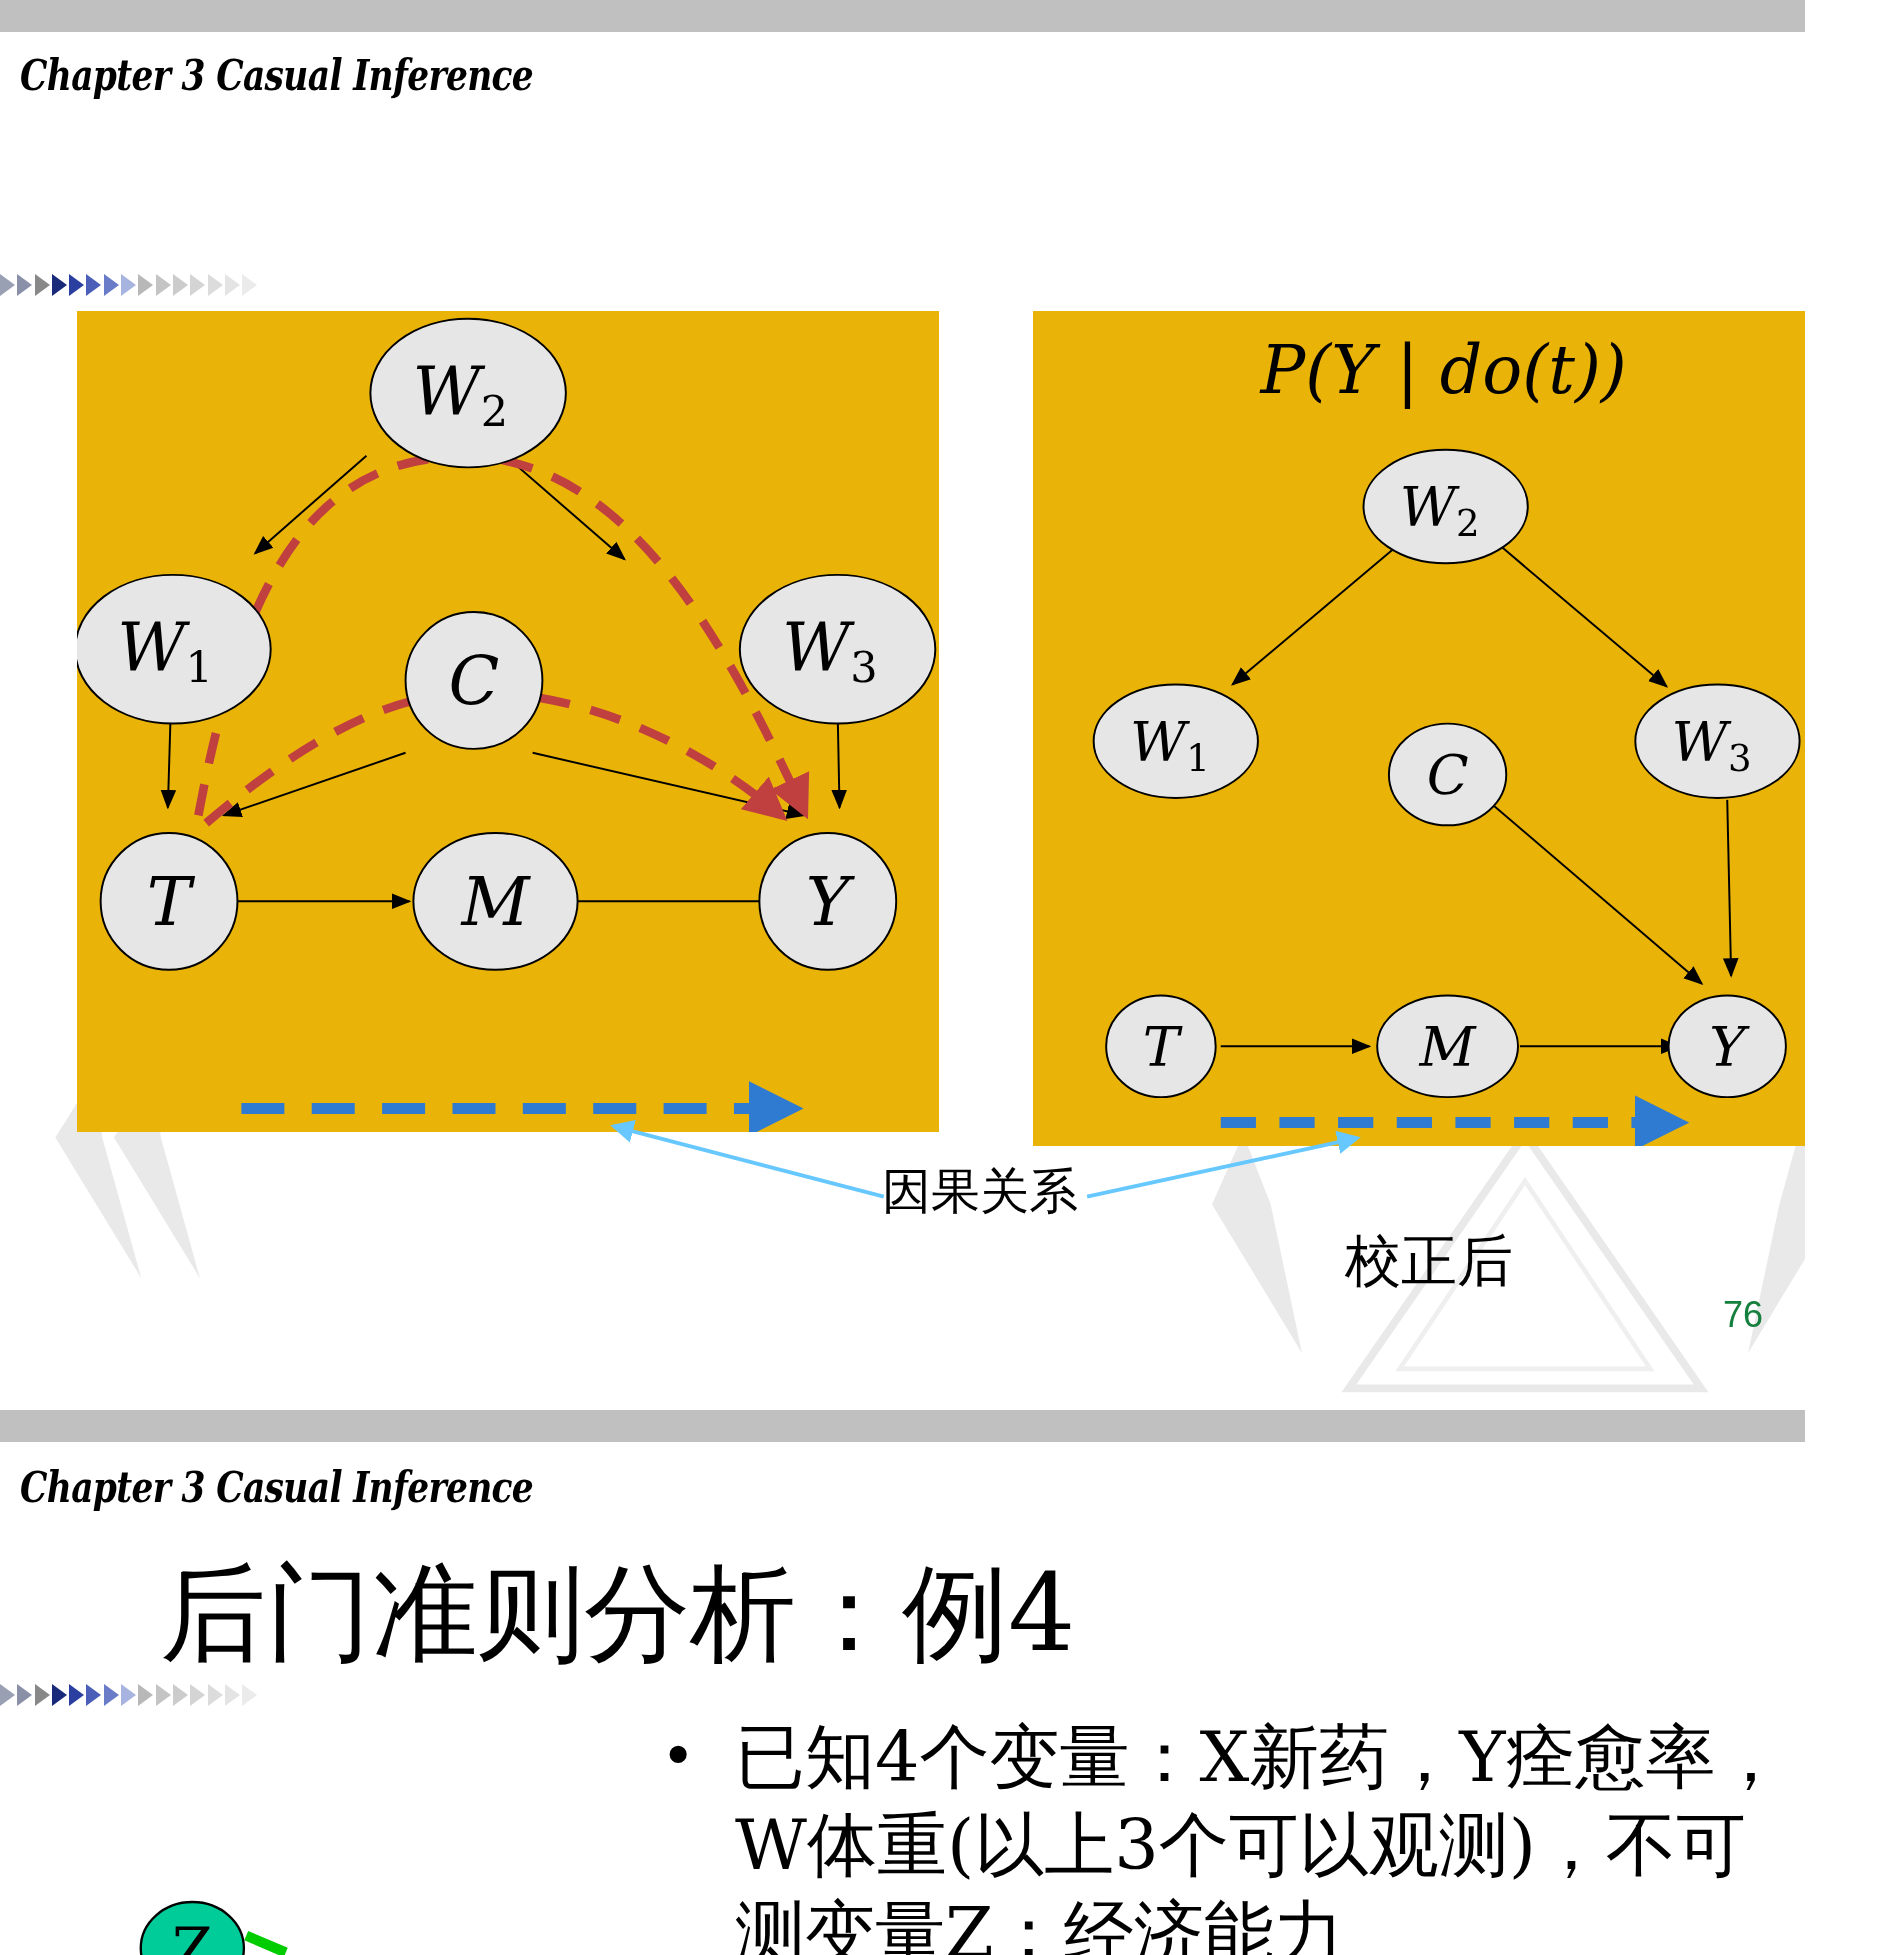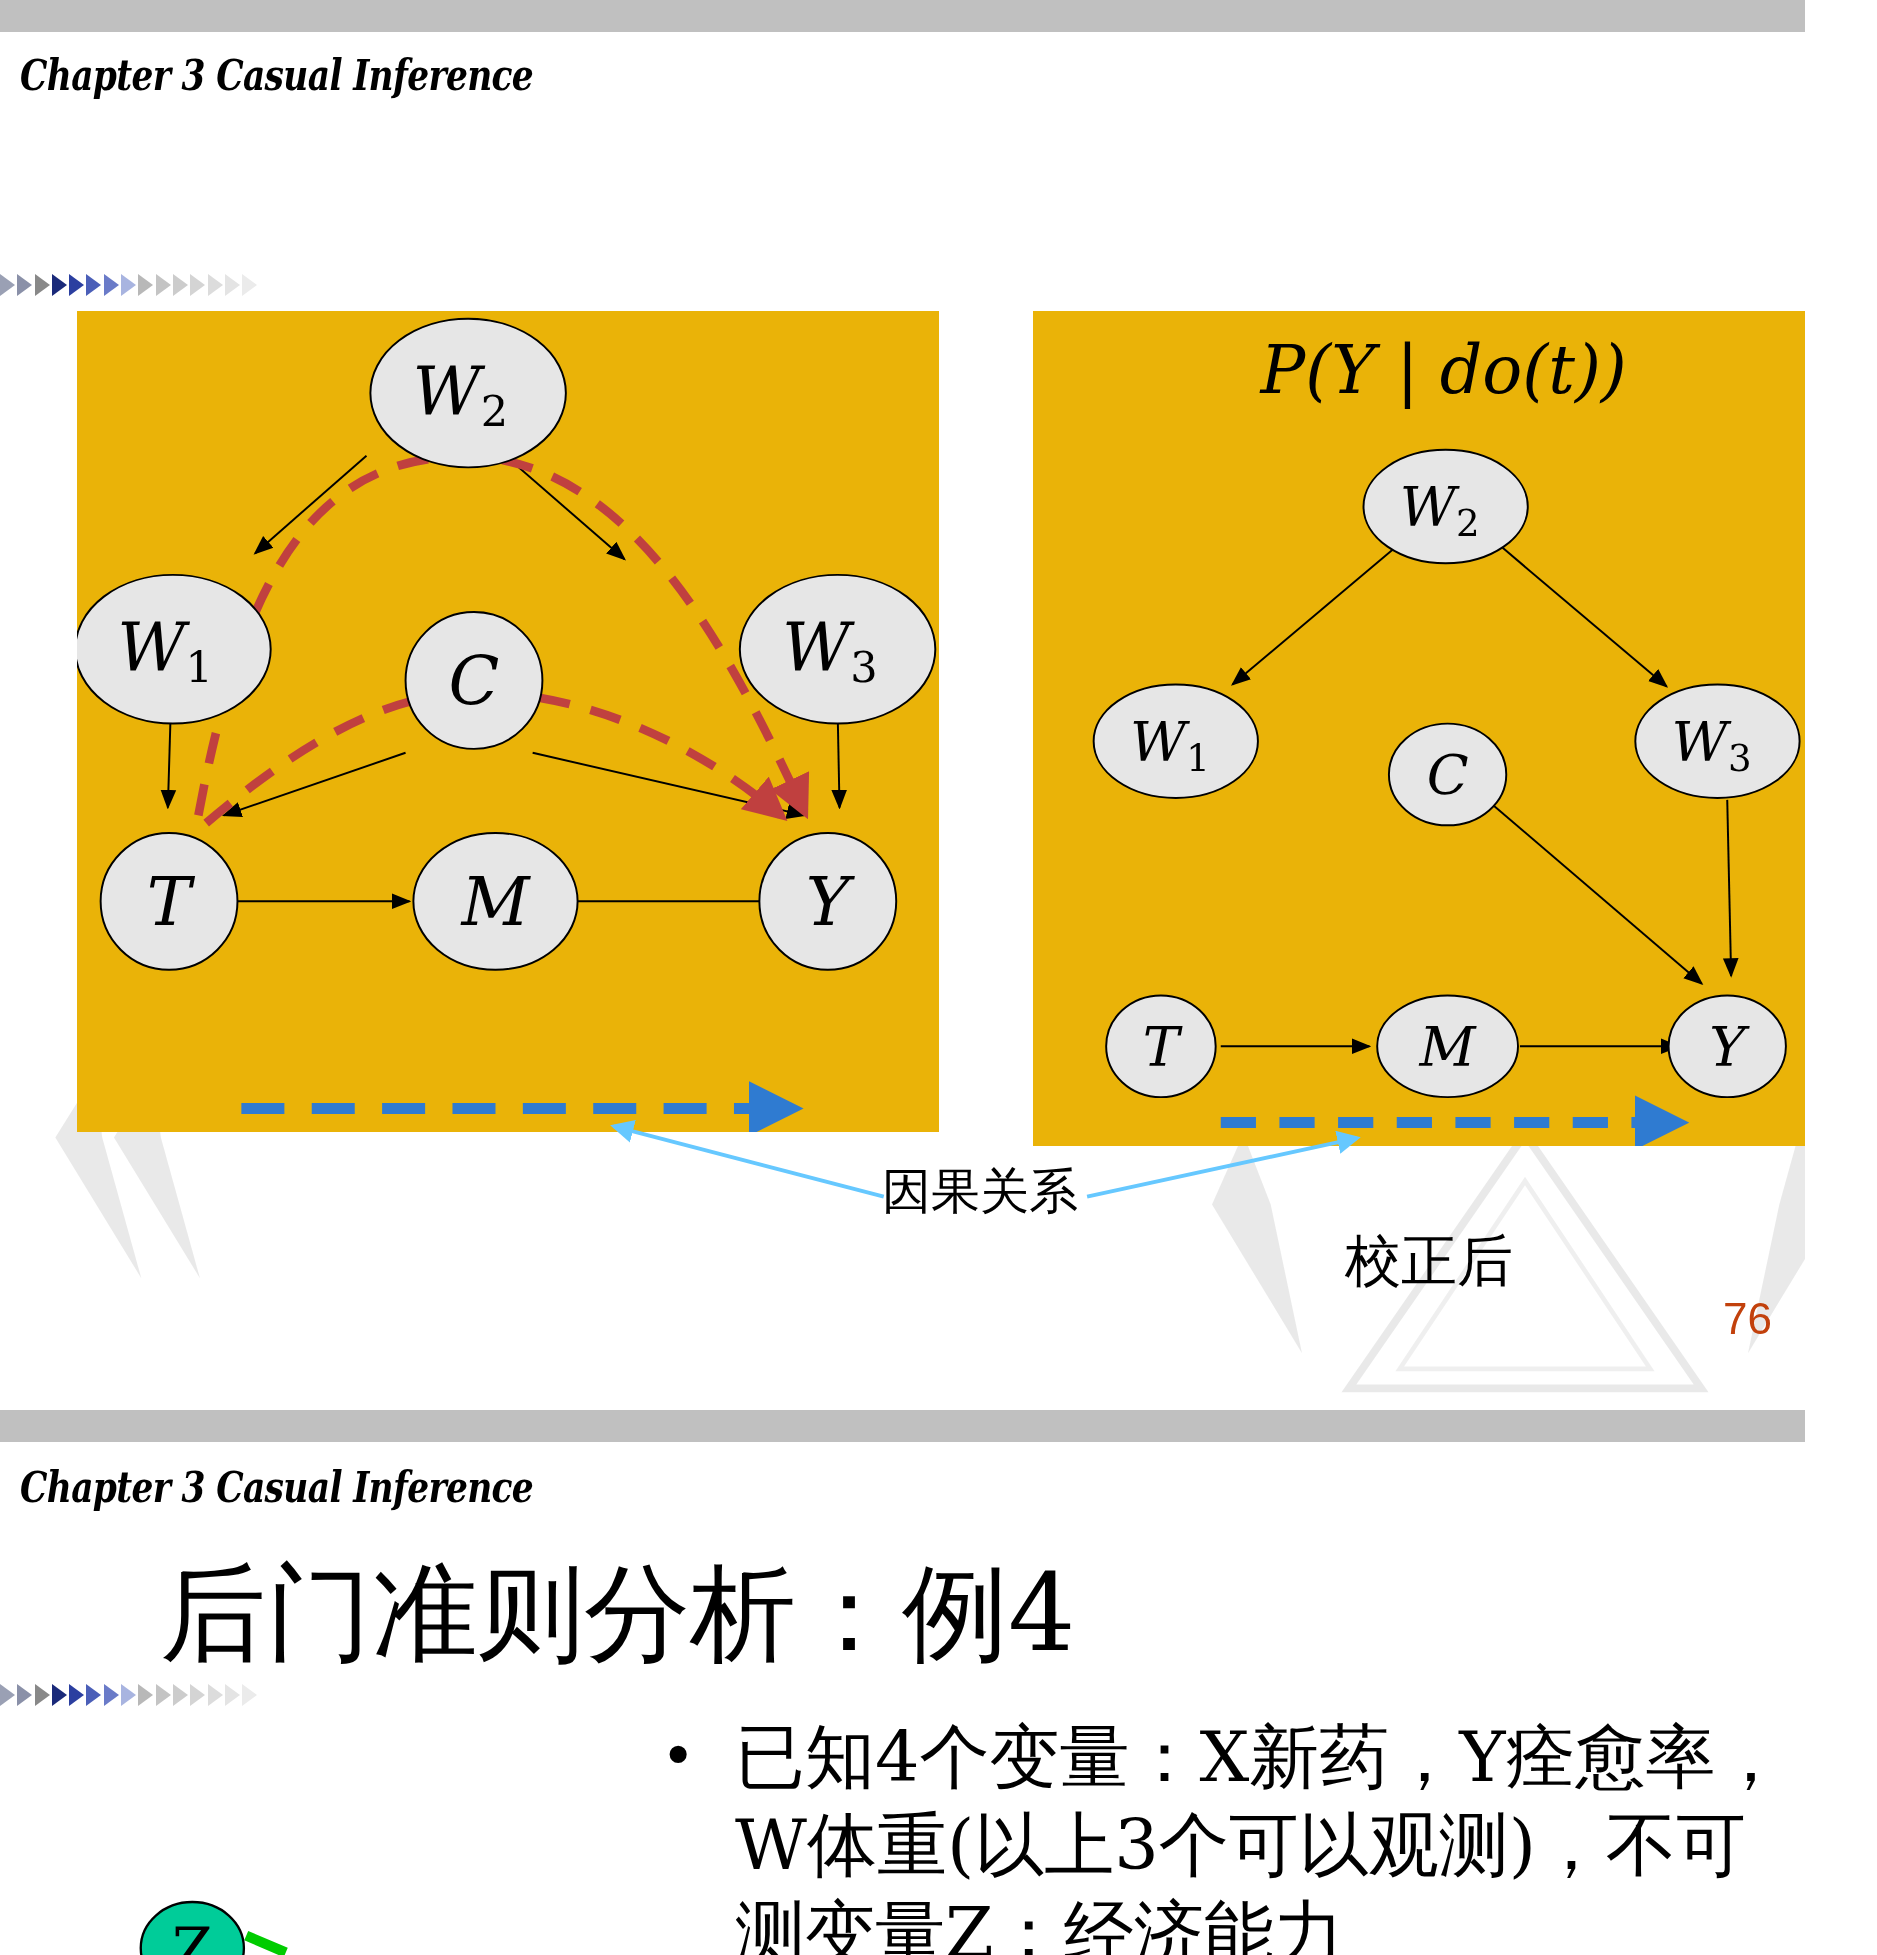--- a/index.html
+++ b/index.html
@@ -8,21 +8,21 @@
   .slide{position:absolute;left:0;width:1805px;height:1408px;background:#ffffff;overflow:hidden;}
   .topbar{position:absolute;left:0;top:0;width:1877px;height:32px;background:#c0c0c0;}
   .chapter{position:absolute;left:19.6px;font-family:"DejaVu Serif","Liberation Serif",serif;font-style:italic;font-weight:bold;font-size:42px;color:#000;letter-spacing:-0.8px;transform:scaleX(0.82);transform-origin:left center;white-space:nowrap;}
   .title{position:absolute;left:160px;font-family:"DejaVu Serif","Liberation Serif",serif;font-size:106px;color:#000;white-space:nowrap;line-height:1;}
   .title .red{color:#000000;}
   .arrowstrip{position:absolute;left:0;height:27px;display:flex;}
   .arrowstrip span{display:block;width:0;height:0;border-top:11.7px solid transparent;border-bottom:11.7px solid transparent;border-left:15.6px solid #999;margin-right:2.3px;}
   .diagbox{position:absolute;background:#eab308;}
   .watermark{position:absolute;opacity:0.18;}
   .label-cn{position:absolute;font-family:"DejaVu Sans","Liberation Sans",sans-serif;color:#000;white-space:nowrap;}
-  .pagenum{position:absolute;font-family:"Liberation Sans","DejaVu Sans",sans-serif;font-size:44px;color:#c2410c;}
+  .pagenum{position:absolute;font-family:"Liberation Sans","DejaVu Sans",sans-serif;font-size:36px;color:#15803d;}
   .bullets{position:absolute;left:649px;top:1717px;width:1204px;}
   .bullet{position:relative;padding-left:86px;font-family:"DejaVu Serif","Liberation Serif",serif;font-size:70px;line-height:88px;color:#000;margin-bottom:15.6px;}
   .bullet .dot{position:absolute;left:11.7px;top:0;font-size:59px;}
   .bullet .line{display:block;white-space:nowrap;}
   svg text{font-family:"DejaVu Serif","Liberation Serif",serif;}
 </style>
 </head>
 <body>
 
 <div class="slide" style="top:0;">

